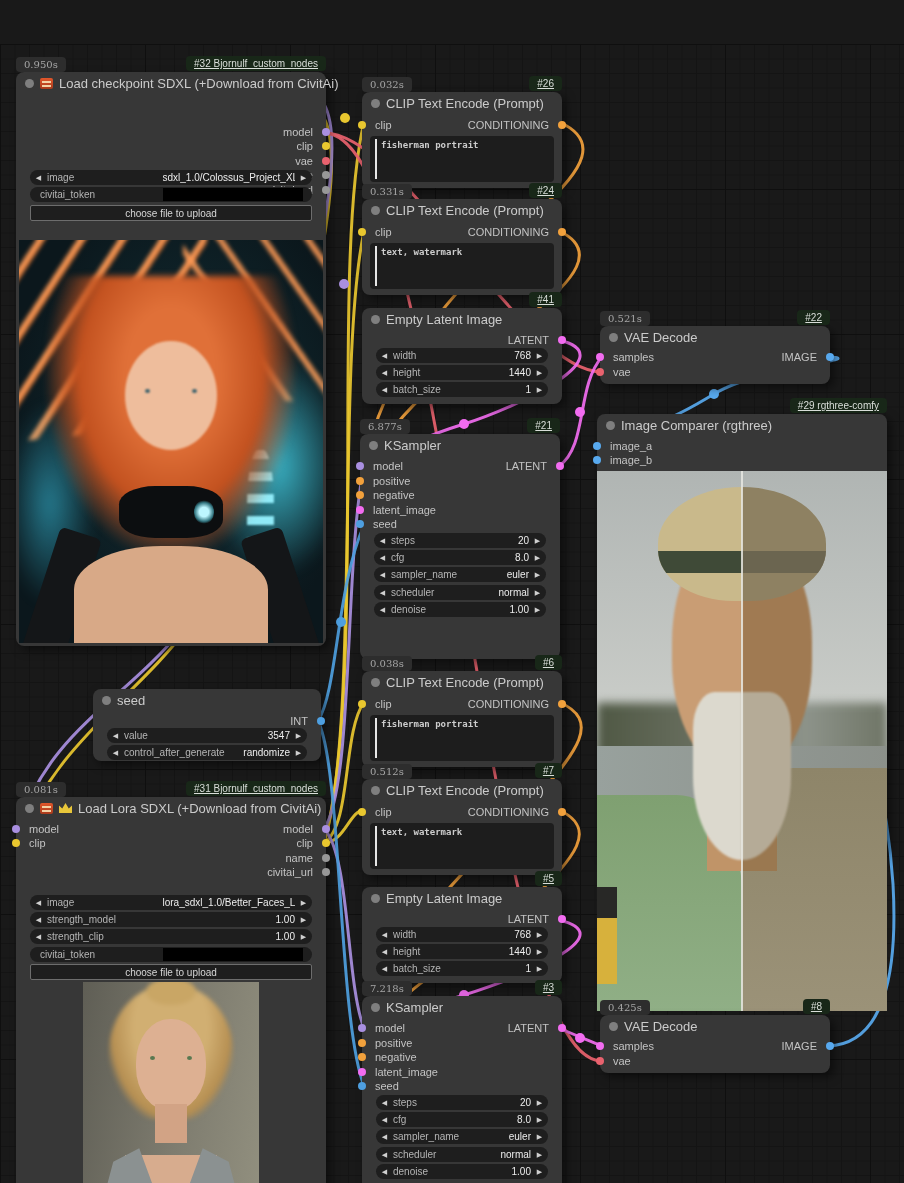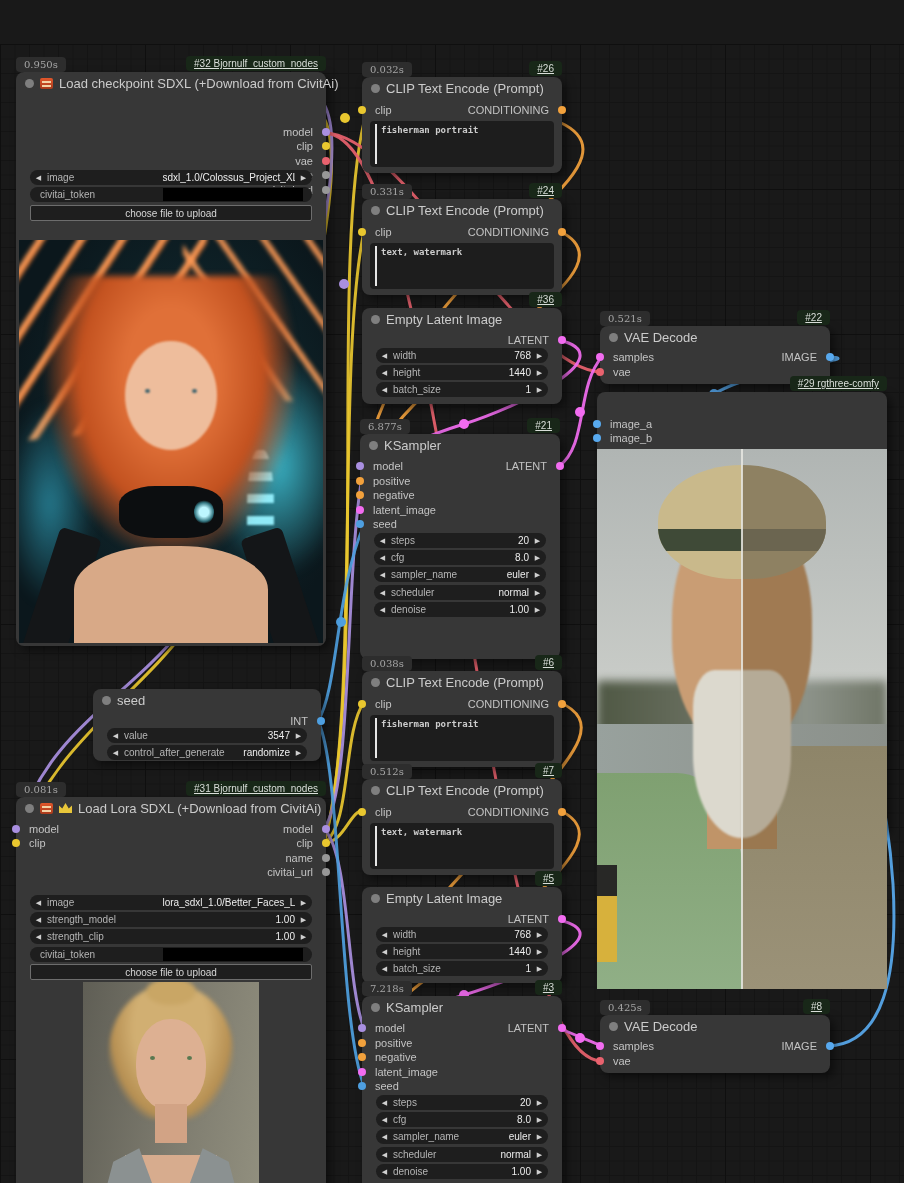--- a/index.html
+++ b/index.html
@@ -201,21 +201,21 @@
       <div class="c-cyl"></div>
       <div class="c-hair"></div>
       <div class="c-face"></div>
       <div class="c-strapl"></div>
       <div class="c-strapr"></div>
       <div class="c-chest"></div>
       <div class="c-collar"></div>
     </div>
   </div>
 
-  <div class="node" style="left:362px;top:33px;width:200px;height:96px">
+  <div class="node" style="left:362px;top:48px;width:200px;height:96px">
     <div class="badge time">0.032s</div>
     <div class="badge nid">#26</div>
     <div class="ntitle">
         <span class="tdot"></span>
         <span>CLIP Text Encode (Prompt)</span>
       </div>
     <div class="slot" style="top:26px">
         <span class="sdot in c-clip"></span>
         <span class="sl-in">clip</span>
         <span class="sl-out">CONDITIONING</span>
@@ -234,21 +234,21 @@
     <div class="slot" style="top:26px">
         <span class="sdot in c-clip"></span>
         <span class="sl-in">clip</span>
         <span class="sl-out">CONDITIONING</span>
         <span class="sdot out c-cond"></span>
       </div>
     <div class="textwidget" style="top:44px;height:46px">text, watermark</div>
   </div>
 
   <div class="node" style="left:362px;top:264px;width:200px;height:96px">
-    <div class="badge nid">#36</div>
+    <div class="badge nid">#41</div>
     <div class="ntitle">
         <span class="tdot"></span>
         <span>Empty Latent Image</span>
       </div>
     <div class="slot" style="top:25px">
         <span class="sl-out">LATENT</span>
         <span class="sdot out c-latent"></span>
       </div>
     <div class="pill" style="top:40px">
         <span class="arr">◀</span>
@@ -343,22 +343,26 @@
         <span class="sl-in">samples</span>
         <span class="sl-out">IMAGE</span>
         <span class="sdot out c-image"></span>
       </div>
     <div class="slot" style="top:39px">
         <span class="sdot in c-vae"></span>
         <span class="sl-in">vae</span>
       </div>
   </div>
 
-  <div class="node" style="left:597px;top:348px;width:290px;height:440px">
+  <div class="node" style="left:597px;top:370px;width:290px;height:440px">
     <div class="badge nid">#29 rgthree-comfy</div>
+    <div class="ntitle">
+        <span class="tdot"></span>
+        <span>Image Comparer (rgthree)</span>
+      </div>
     <div class="slot" style="top:25px">
         <span class="sdot in c-image"></span>
         <span class="sl-in">image_a</span>
       </div>
     <div class="slot" style="top:39px">
         <span class="sdot in c-image"></span>
         <span class="sl-in">image_b</span>
       </div>
     <div class="preview img-fish" style="left:0;right:0;top:57px;height:540px">
       <div class="f-trees"></div>

